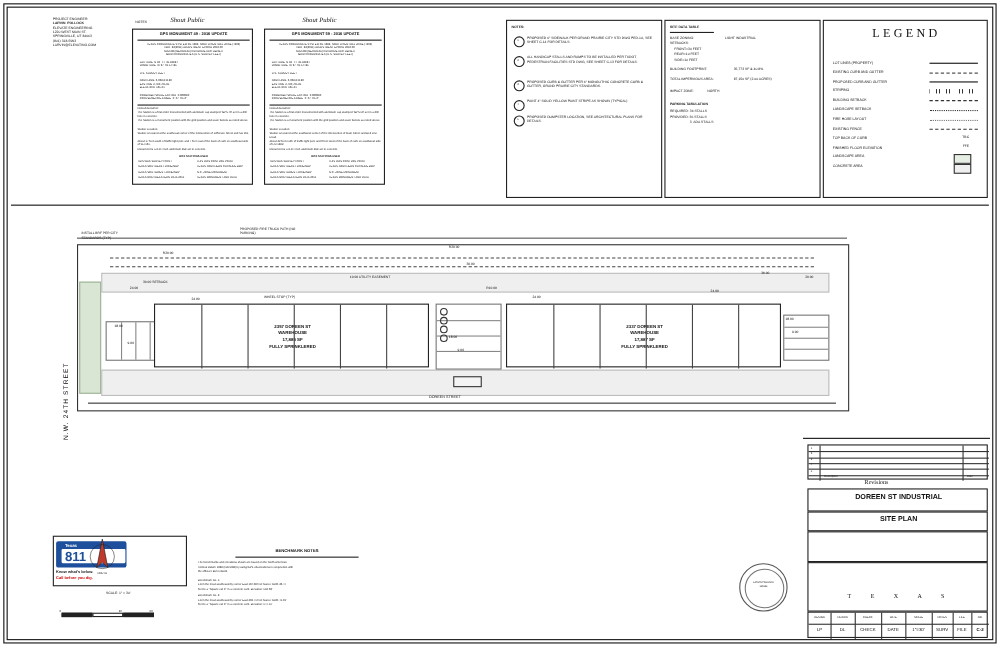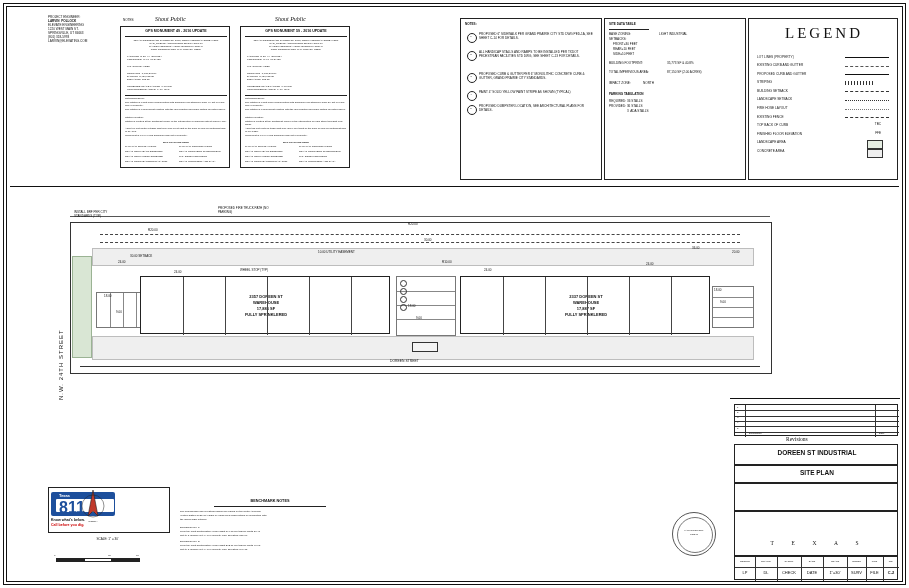--- a/index.html
+++ b/index.html
@@ -15,21 +15,21 @@
 
   
   .sheet-border{left:3px;top:3px;width:903px;height:582px;border:1.2px solid #111;}
   .sheet-border2{left:6px;top:6px;width:897px;height:576px;border:0.6px solid #111;}
 
   
   .blk{position:absolute;border:0.8px solid #222;box-sizing:border-box;background:#fff;}
 
   .hand{font-family:"Liberation Serif",serif;font-style:italic;}
 
-  .legend-title{font-size:15px;letter-spacing:3px;font-family:"Liberation Serif",serif;}
+  .legend-title{font-size:11px;letter-spacing:3px;font-family:"Liberation Serif",serif;}
   .legend-row{position:relative;height:8.6px;}
   .legend-label{position:absolute;left:2px;top:1.5px;font-size:3.2px;}
 
   .hatch-a{background:
     repeating-linear-gradient(90deg,#333 0 0.5px,transparent 0.5px 3px);}
 
   .plan-area{position:absolute;left:60px;top:196px;width:790px;height:200px;}
   .bldg{position:absolute;border:0.9px solid #222;background:#fff;box-sizing:border-box;}
   .park{position:absolute;border-left:0.5px solid #888;height:100%;}
   .dimline{position:absolute;background:#333;height:0.5px;}
@@ -40,21 +40,21 @@
 
   
   .tb{position:absolute;border:0.8px solid #222;box-sizing:border-box;}
 
   .gp-logo{font-family:"Liberation Serif",serif;font-style:italic;font-weight:bold;font-size:15px;letter-spacing:0.5px;}
   .gp-sub{font-size:5.5px;letter-spacing:5px;text-align:center;font-family:"Liberation Serif",serif;}
 
   .txas811{position:absolute;left:48px;top:487px;width:120px;height:44px;border:0.8px solid #222;background:#fff;}
   .t811-blue{position:absolute;left:2px;top:4px;width:64px;height:24px;background:#1d4f9c;border-radius:2px;}
   .t811-white{position:absolute;left:5px;top:7px;width:58px;height:13px;background:#fff;border-radius:1px;}
-  .t811-num{position:absolute;left:6px;top:7px;font-size:16px;font-weight:bold;color:#1d4f9c;font-family:"Liberation Sans",sans-serif;}
+  .t811-num{position:absolute;left:6px;top:7px;font-size:12px;font-weight:bold;color:#1d4f9c;font-family:"Liberation Sans",sans-serif;}
   .t811-txt{position:absolute;left:2px;top:29px;font-size:3.6px;font-weight:bold;color:#111;}
   .t811-red{color:#c00;}
   .northarrow{position:absolute;left:78px;top:486px;width:30px;height:42px;}
 
   .scalebar{position:absolute;left:50px;top:540px;width:115px;}
   .sb-seg{display:inline-block;height:4px;border:0.6px solid #222;box-sizing:border-box;}
   .sb-fill{background:#222;}
 
   .seal{position:absolute;left:672px;top:512px;width:42px;height:42px;border-radius:50%;border:0.8px solid #555;}
 </style>

